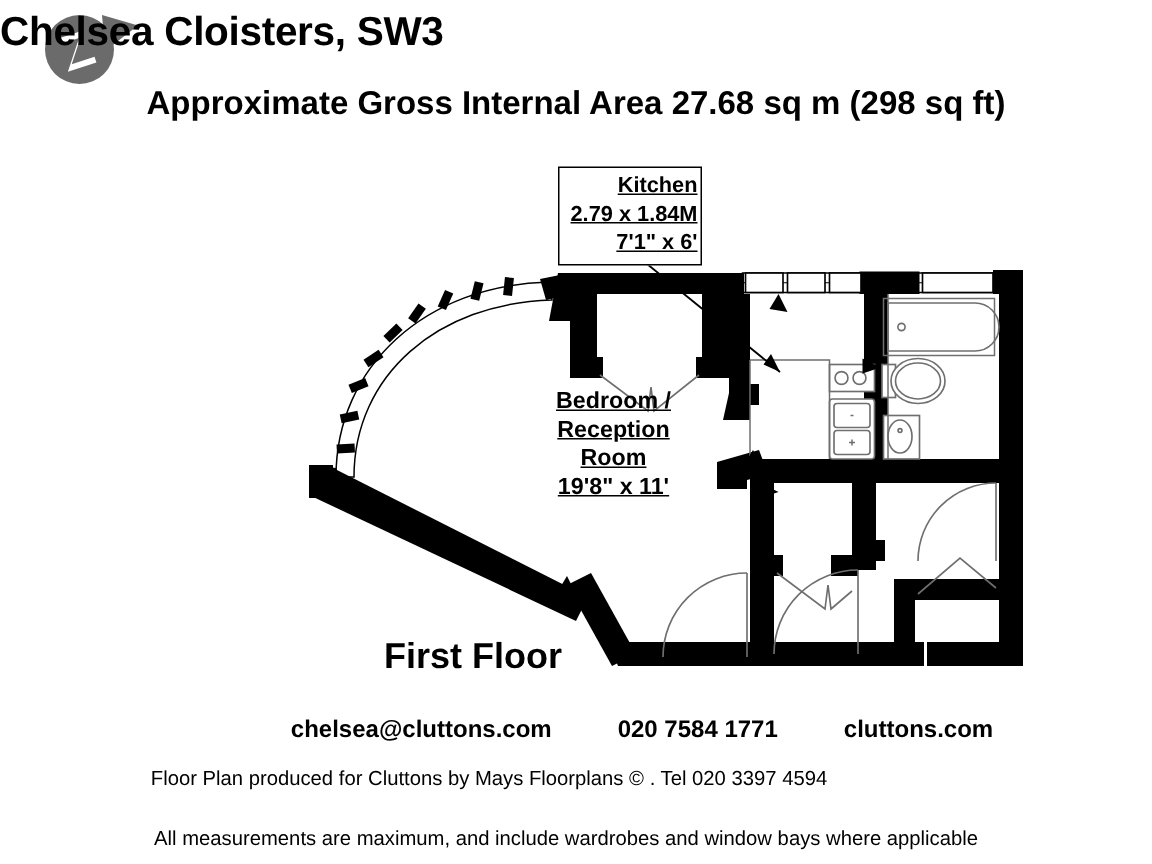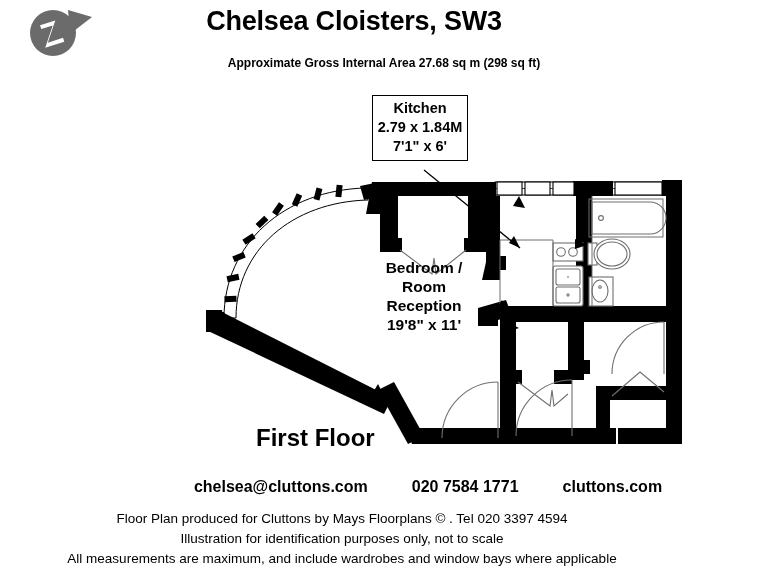--- a/index.html
+++ b/index.html
@@ -25,32 +25,31 @@
     left: 26px;
     top: 4px;
     width: 72px;
     height: 56px;
   }
   .title {
     position: absolute;
     left: 0;
     top: 6px;
     width: 708px;
+    font-size: 27px;
+    font-weight: bold;
+    letter-spacing: -0.2px;
+  }
+  .subtitle {
+    position: absolute;
+    left: 0;
+    top: 56px;
+    width: 768px;
     text-align: center;
-    font-size: 27px;
-    font-weight: bold;
-    letter-spacing: -0.2px;
-  }
-  .subtitle {
-    position: absolute;
-    left: 0;
-    top: 56px;
-    width: 768px;
-    text-align: center;
-    font-size: 12px;
+    font-size: 22px;
     font-weight: bold;
   }
   .floorlabel {
     position: absolute;
     left: 256px;
     top: 424px;
     font-size: 24px;
     font-weight: bold;
   }
   .contactrow {
@@ -61,62 +60,64 @@
     text-align: center;
     font-size: 16px;
     font-weight: bold;
     padding-left: 44px;
   }
   .contactrow span { display: inline-block; }
   .c-email { margin-right: 44px; }
   .c-phone { margin-right: 44px; }
   .fineprint {
     position: absolute;
-    left: 16px;
+    left: 0;
     width: 652px;
     text-align: center;
     font-size: 13.5px;
     font-weight: normal;
   }
   .fp1 { top: 511px; }
   .fp2 { top: 531px; }
-  .fp3 { top: 551px; }
+  .fp3 { top: 551px; text-align: right; }
   .planholder {
     position: absolute;
     left: 0;
     top: 0;
     width: 768px;
     height: 576px;
   }
   .roomlabel {
     position: absolute;
     text-align: center;
     font-size: 15.5px;
     font-weight: bold;
     line-height: 19px;
     white-space: nowrap;
   }
   #bedroom-label {
-    left: 349px;
+    left: 334px;
     top: 258px;
     width: 150px;
+    text-decoration: underline;
   }
   .kitchenbox {
     position: absolute;
     left: 372px;
-    top: 95px;
+    top: 111px;
     width: 96px;
     border: 1.5px solid #000;
     background: #fff;
-    text-align: center;
+    text-align: right;
     font-size: 14.5px;
     font-weight: bold;
     line-height: 19px;
     padding: 3px 2px 4px 2px;
     box-sizing: border-box;
+    text-decoration: underline;
   }
 </style>
 </head>
 <body>
 
 <div id="root">
 
   <div class="compass">
     <svg width="72" height="56" viewBox="0 0 72 56" xmlns="http://www.w3.org/2000/svg">
       <circle cx="27" cy="29" r="23" fill="#6b6b6b"></circle>
@@ -303,28 +304,27 @@
   </div>
 
   <div class="kitchenbox">
     <div>Kitchen</div>
     <div>2.79 x 1.84M</div>
     <div>7'1" x 6'</div>
   </div>
 
   <div class="roomlabel" id="bedroom-label">
     <div>Bedroom /</div>
+    <div>Reception</div>
     <div>Room</div>
-    <div>Reception</div>
     <div>19'8" x 11'</div>
   </div>
 
   <div class="floorlabel">First Floor</div>
 
   <div class="contactrow">
     <span class="c-email">chelsea@cluttons.com</span><span class="c-phone">020 7584 1771</span><span class="c-web">cluttons.com</span>
   </div>
 
   <div class="fineprint fp1">Floor Plan produced for Cluttons by Mays Floorplans  © . Tel 020 3397 4594</div>
-  <div class="fineprint fp2">Illustration for identification purposes only, not to scale</div>
   <div class="fineprint fp3">All measurements are maximum, and include wardrobes and window bays where applicable</div>
 
 </div>
 
 </body></html>

